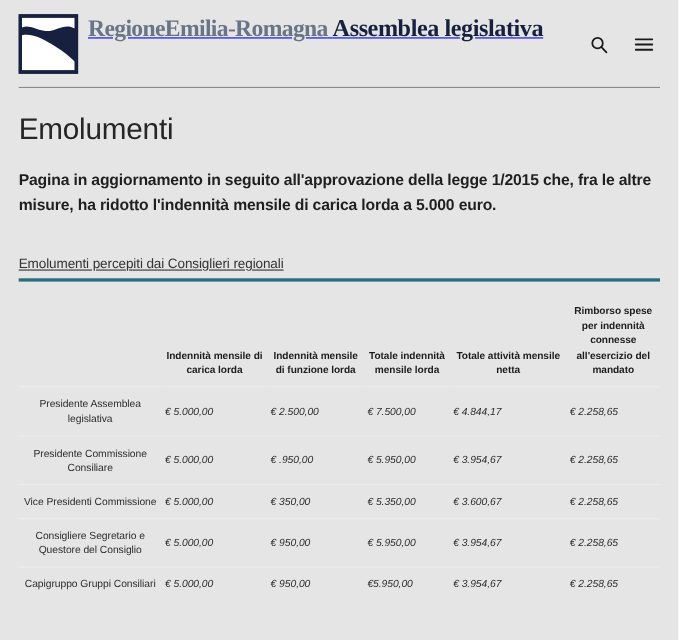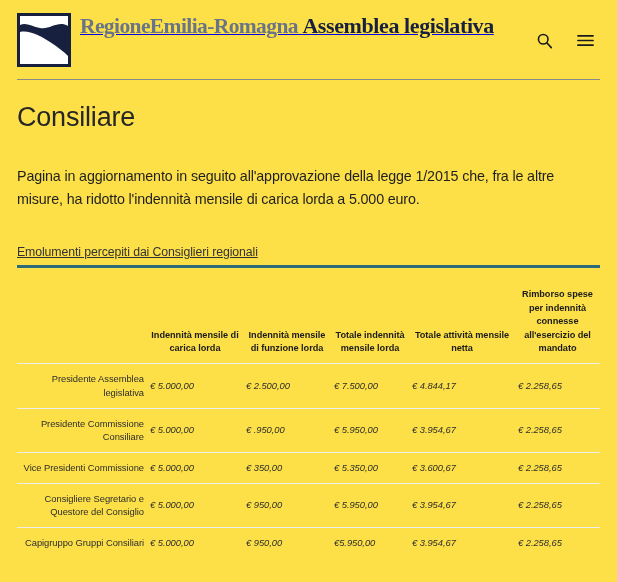--- a/index.html
+++ b/index.html
@@ -14,21 +14,21 @@
   body {
     font-family: "Liberation Sans", sans-serif;
     color: #2b2b2b;
     -webkit-font-smoothing: antialiased;
   }
 
   .page {
     width: 617px;
     height: 582px;
     position: relative;
-    background: #fde047;
+    background: #e5e5e5;
   }
 
   
   .site-header {
     height: 80px;
     padding: 0 17px;
     display: flex;
     align-items: center;
     justify-content: space-between;
     position: relative;
@@ -116,23 +116,23 @@
 
   .page-title {
     font-size: 27px;
     font-weight: normal;
     color: #262626;
     letter-spacing: -0.2px;
     margin-top: 22px;
   }
 
   .notice {
-    margin-top: 32px;
+    margin-top: 20px;
     font-size: 14.3px;
-    font-weight: normal;
+    font-weight: bold;
     line-height: 1.62;
     color: #1f1f1f;
     letter-spacing: -0.15px;
     max-width: 592px;
   }
 
   .section-head {
     margin-top: 34px;
   }
   .section-head-label {
@@ -178,21 +178,21 @@
     color: #2d2d2d;
     line-height: 1.45;
     vertical-align: middle;
     padding: 8px 3px;
     border-top: 1px solid #ededed;
     letter-spacing: -0.05px;
   }
   .emoluments-table tbody tr:first-child td { border-top: 1px solid #ededed; }
 
   .cell-role {
-    text-align: right;
+    text-align: center;
     padding-left: 10px;
   }
   .cell-num {
     font-style: italic;
   }
 </style>
 </head>
 <body>
 
 <div class="page">
@@ -227,21 +227,21 @@
           <line x1="1" y1="7" x2="17" y2="7"></line>
           <line x1="1" y1="12" x2="17" y2="12"></line>
         </svg>
       </button>
     </div>
 
   </header>
 
   <main class="content">
 
-    <h1 class="page-title">Consiliare</h1>
+    <h1 class="page-title">Emolumenti</h1>
 
     <p class="notice">Pagina in aggiornamento in seguito all'approvazione della legge 1/2015 che, fra le altre misure, ha ridotto l'indennità mensile di carica lorda a 5.000 euro.</p>
 
     <div class="section-head">
       <div class="section-head-label">Emolumenti percepiti dai Consiglieri regionali</div>
       <div class="section-rule"></div>
     </div>
 
     <table class="emoluments-table">
       <thead>

